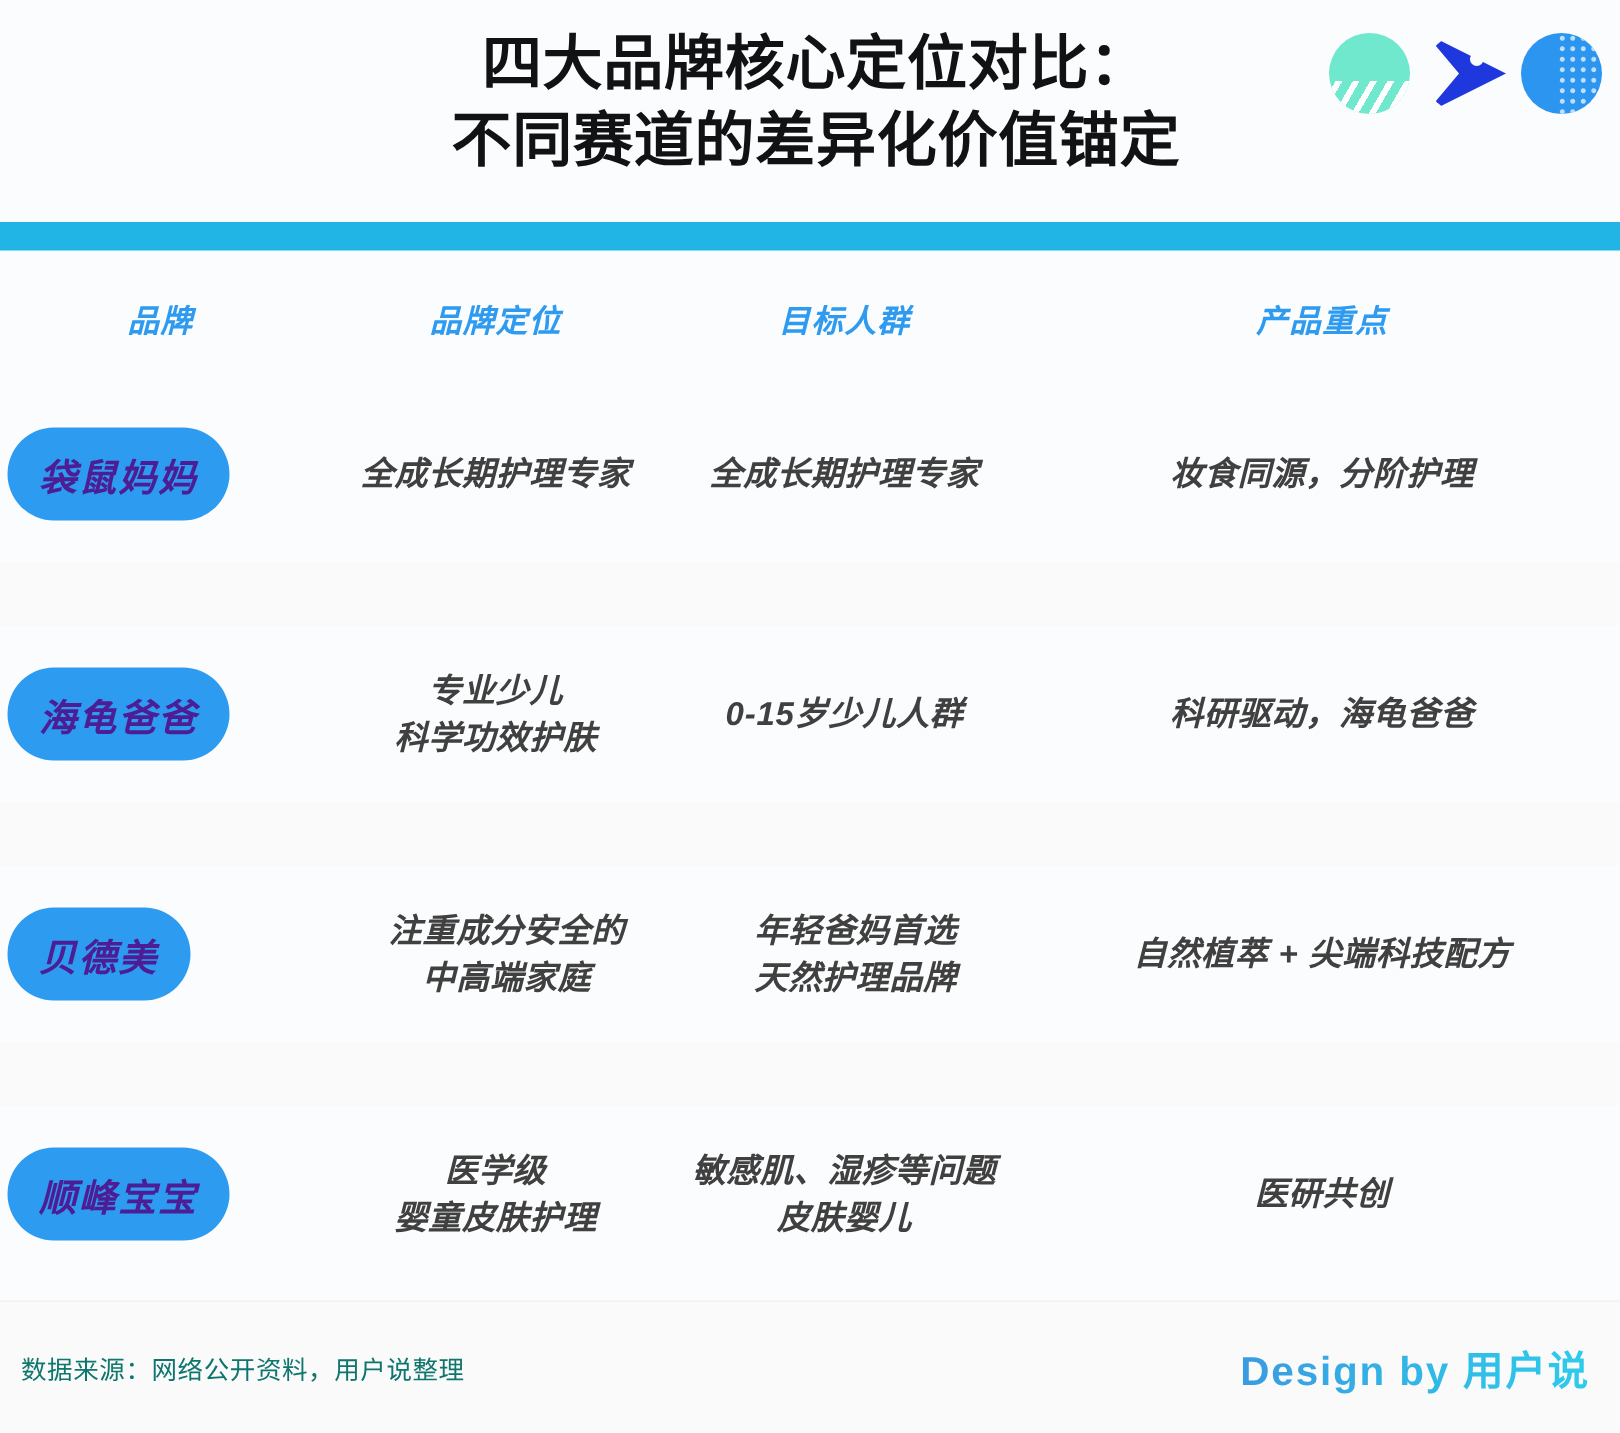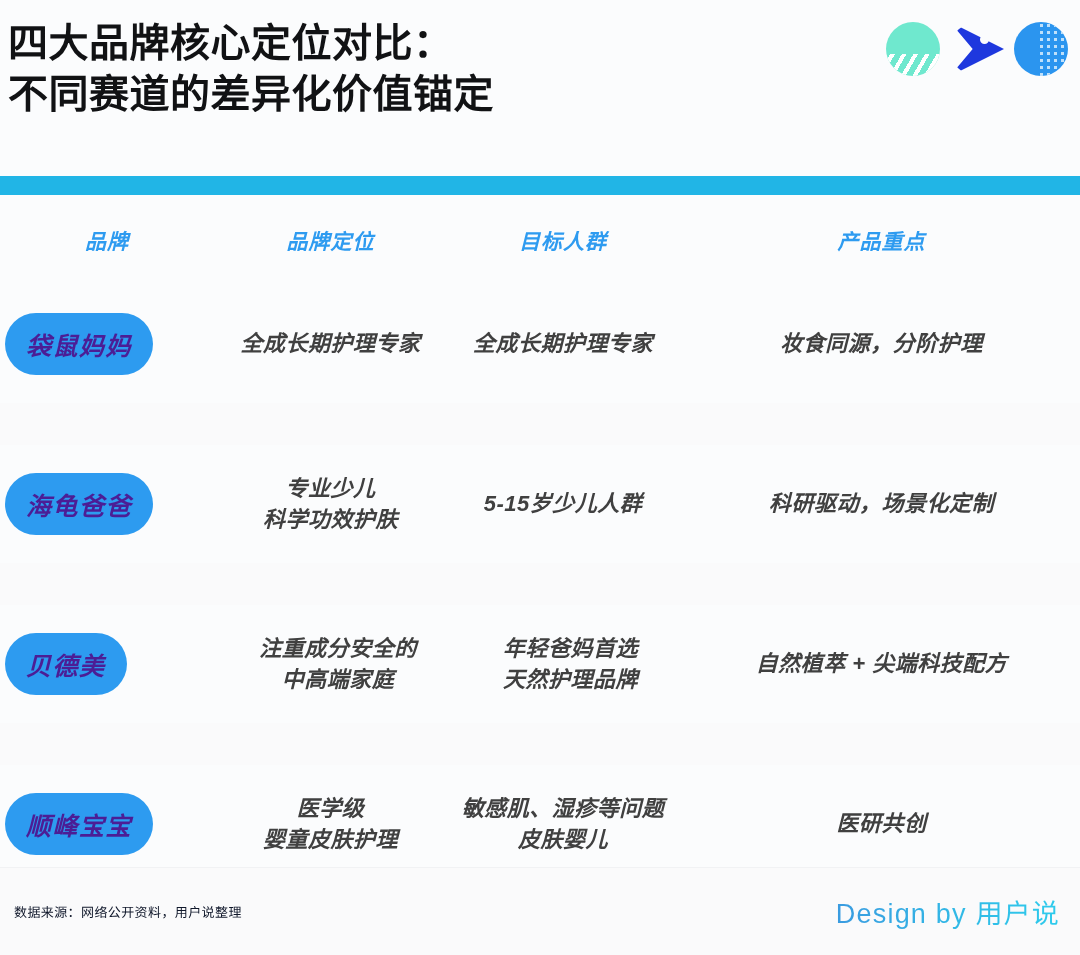--- a/index.html
+++ b/index.html
@@ -16,22 +16,23 @@
   #page {
     position:relative;
     width:1080px;
     height:955px;
     background:#FBFCFD;
   }
 
   
   #header {
     position:relative;
-    height:176px;
+    height:148px;
     padding:18px 0 0 8px;
+    text-align:center;
   }
 
   #title {
     font-size:40px;
     font-weight:bold;
     line-height:1.28;
     color:#111214;
     letter-spacing:0.5px;
     white-space:pre-line;
   }
@@ -170,27 +171,27 @@
     width:1080px;
     height:88px;
     background:#FAFAFB;
     border-top:1px solid #F1F2F4;
     display:flex;
     align-items:center;
     justify-content:space-between;
     padding:0 20px 0 14px;
   }
   #footer-source {
-    color:#0f172a;
-    font-size:13px;
+    color:#0f766e;
+    font-size:17px;
     letter-spacing:0.4px;
   }
   #footer-credit {
     font-size:27px;
-    font-weight:normal;
+    font-weight:bold;
     letter-spacing:1.2px;
     background:linear-gradient(90deg,#3A9BE0 0%,#31B9E6 55%,#2ECBEC 100%);
     -webkit-background-clip:text;
     background-clip:text;
     color:transparent;
     -webkit-text-fill-color:transparent;
   }
 </style>
 </head>
 <body>
@@ -235,22 +236,22 @@
       <div class="cell c-focus"><span class="val">妆食同源，分阶护理</span></div>
     </div>
     <div class="band"></div>
 
     <div class="row data-row">
       <div class="cell c-brand">
         <span class="pill">海龟爸爸</span>
       </div>
       <div class="cell c-pos"><span class="val">专业少儿
 科学功效护肤</span></div>
-      <div class="cell c-aud"><span class="val">5-15岁少儿人群</span></div>
-      <div class="cell c-focus"><span class="val">科研驱动，场景化定制</span></div>
+      <div class="cell c-aud"><span class="val">0-15岁少儿人群</span></div>
+      <div class="cell c-focus"><span class="val">科研驱动，海龟爸爸</span></div>
     </div>
     <div class="band"></div>
 
     <div class="row data-row">
       <div class="cell c-brand">
         <span class="pill">贝德美</span>
       </div>
       <div class="cell c-aud"><span class="val">注重成分安全的
 中高端家庭</span></div>
       <div class="cell c-pos"><span class="val">年轻爸妈首选

